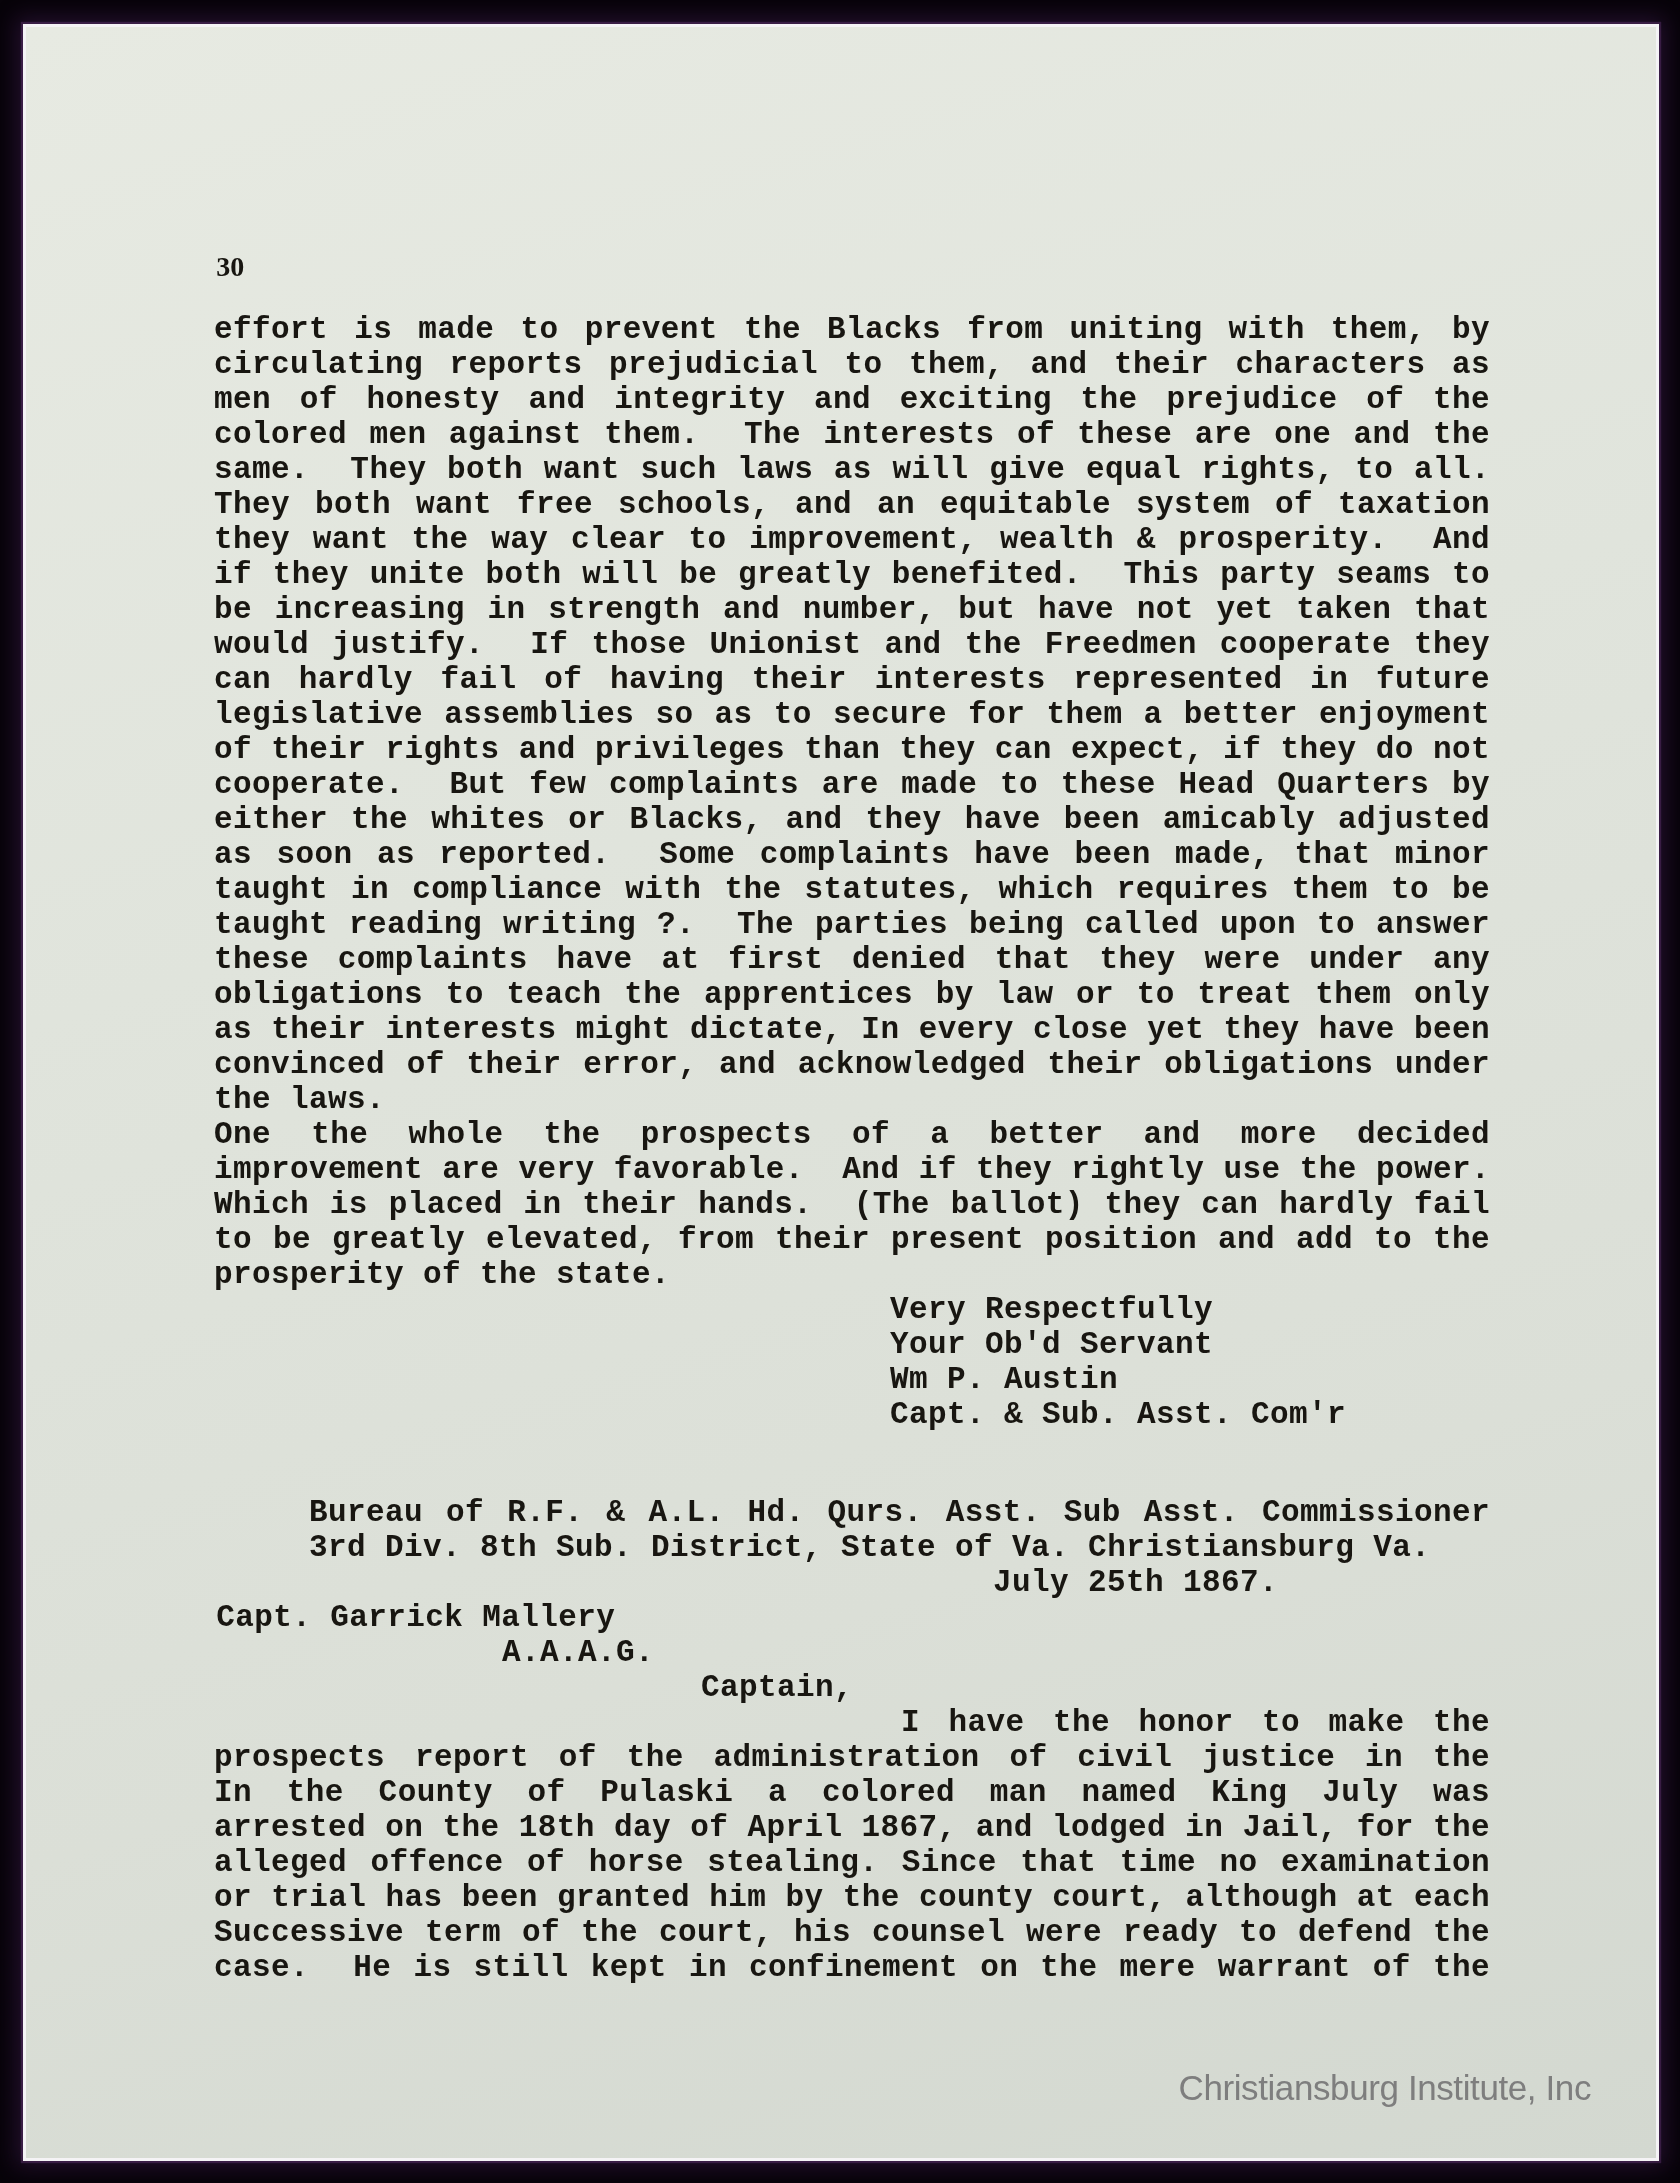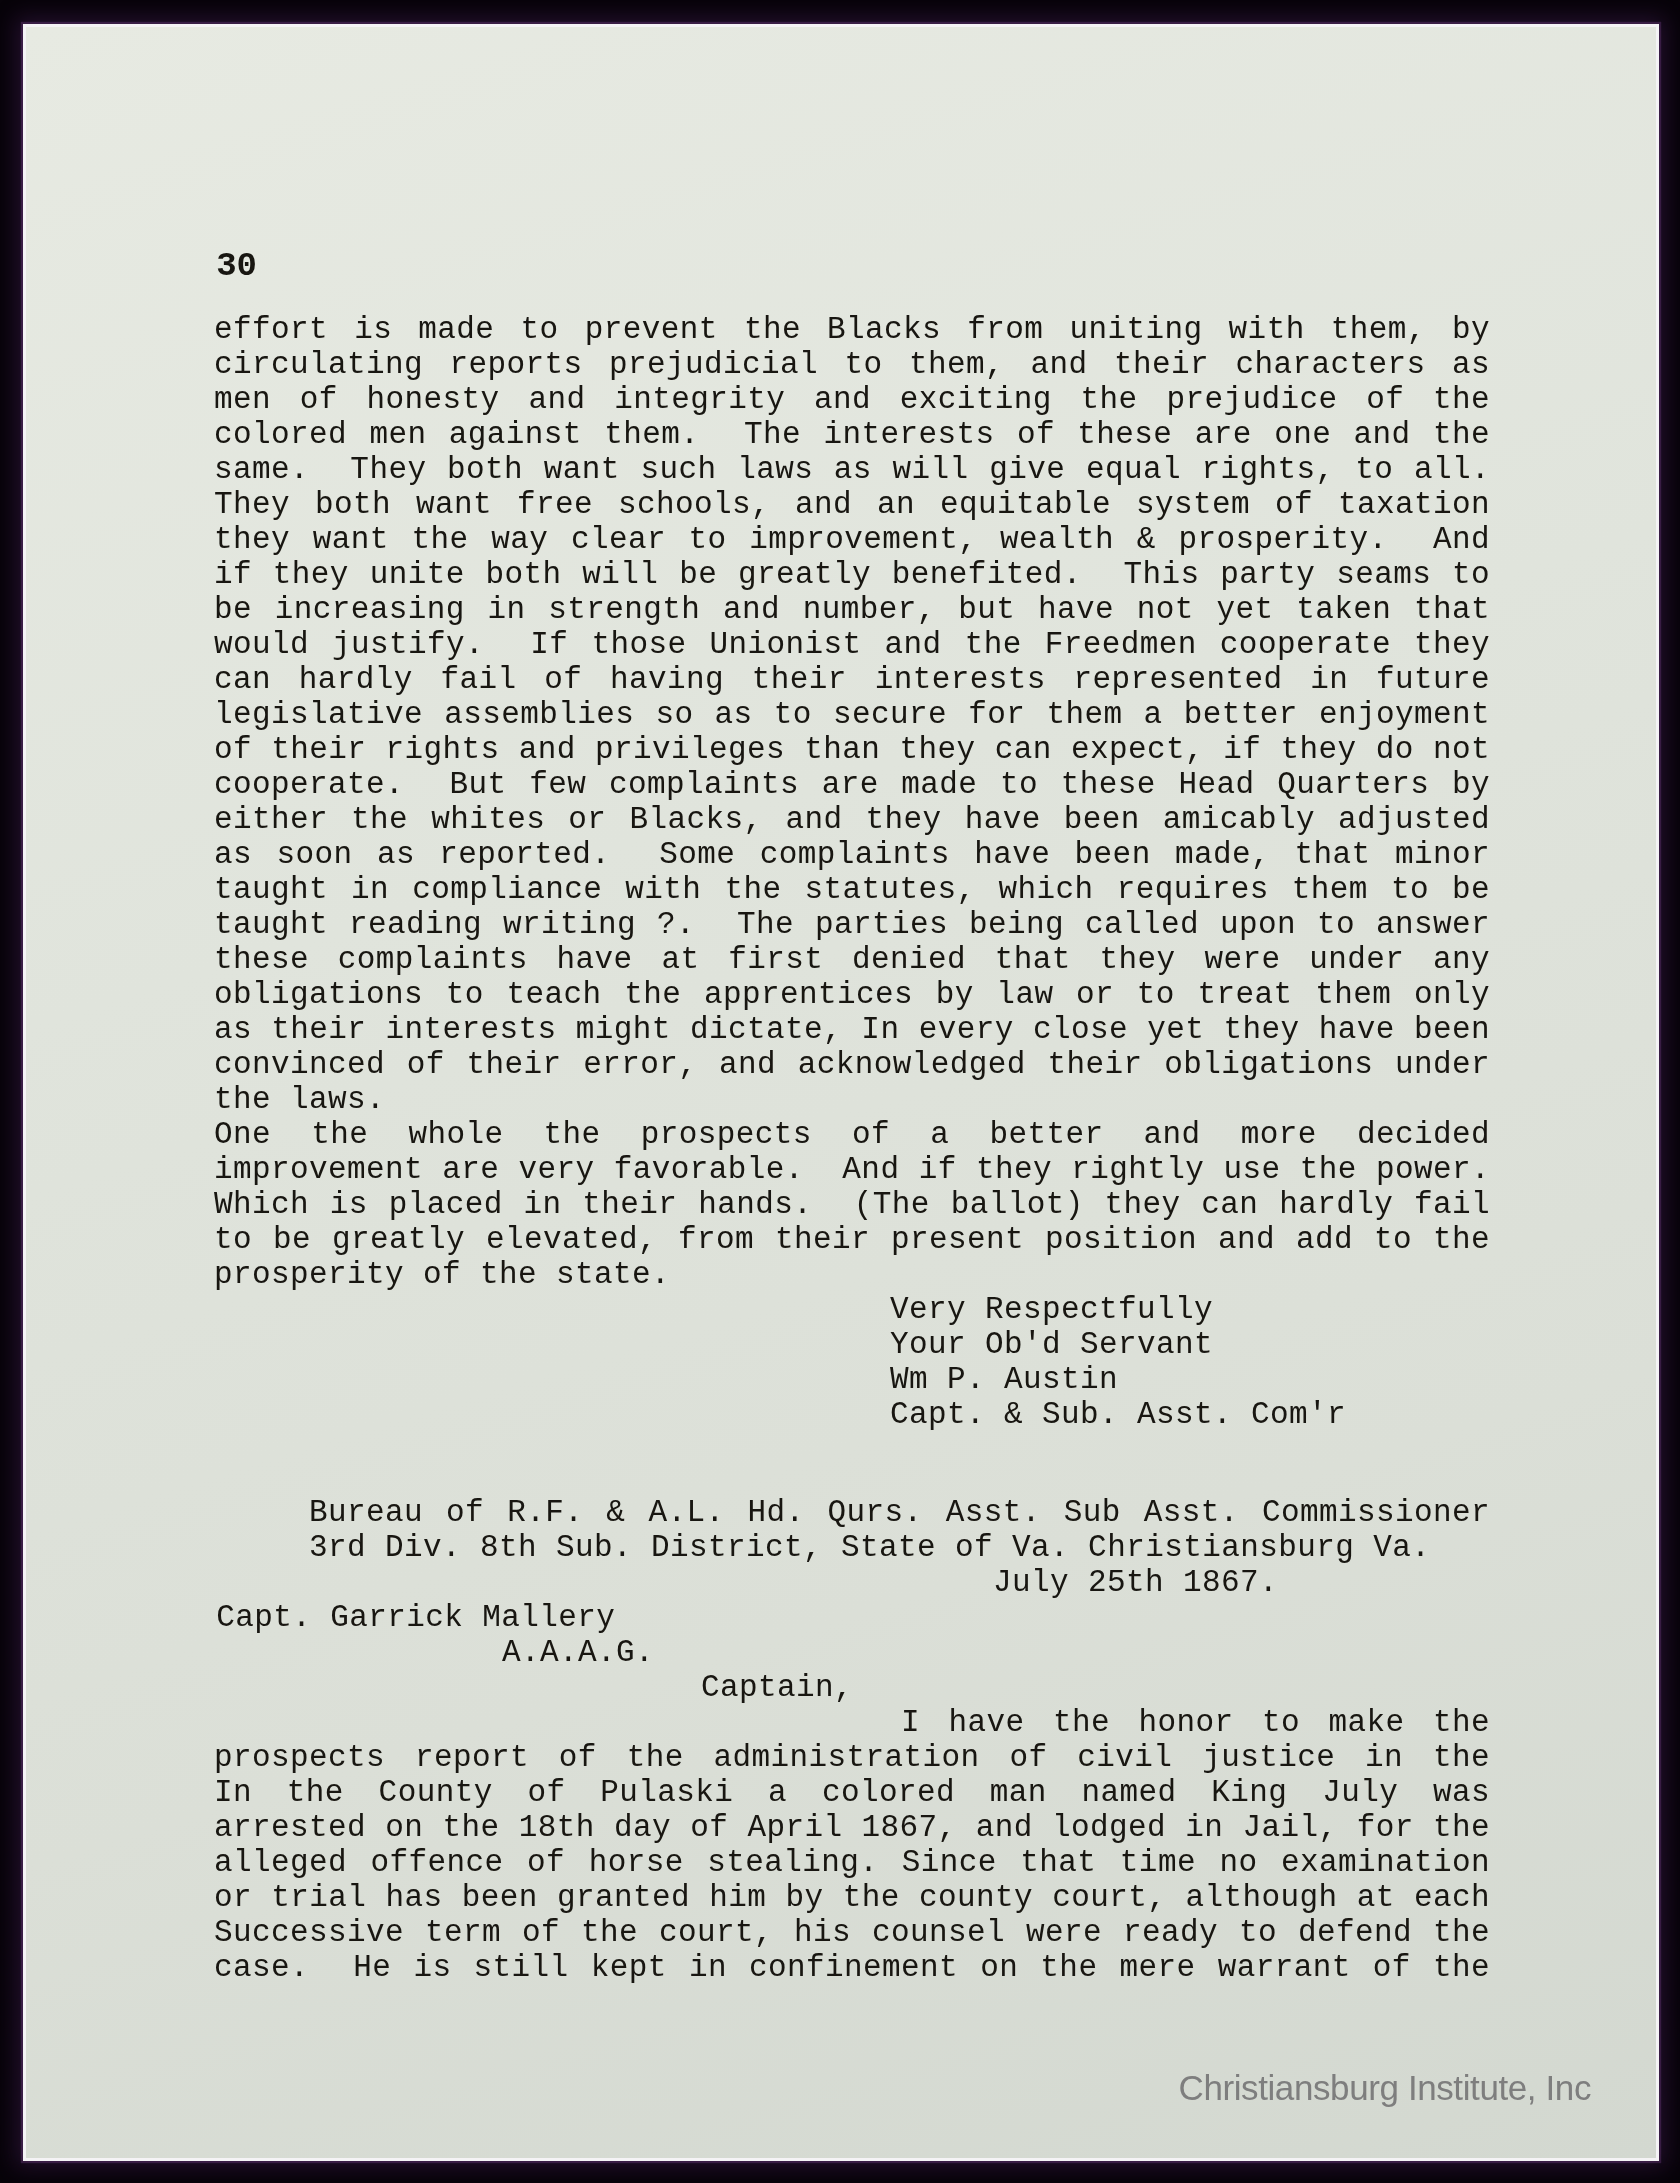--- a/index.html
+++ b/index.html
@@ -18,32 +18,32 @@
     background:linear-gradient(163deg,#e7eae2 0%,#e0e4dc 38%,#dbdfd7 70%,#d3d8d0 100%);
     box-shadow:0 0 0 2.2px rgba(140,80,160,.28), 0 0 20.7px 7.4px rgba(70,30,90,.45);
   }
   .content{
     position:absolute;left:0;top:0;right:0;bottom:0;
     padding:0 166px 0 188px;
     color:#181611;
   }
   .line{
     font-size:31px;
-    font-weight:400;
+    font-weight:700;
     line-height:35px;
     white-space:pre-wrap;
     text-align:justify;
     text-align-last:justify;
     text-justify:inter-word;
     letter-spacing:0.4px;
   }
   .line.left{text-align:right;text-align-last:left;}
   .page-num{
     margin:222px 0 28px 2.2px;
-    font-size:34px;font-weight:700;line-height:35px;
+    font-size:28px;font-weight:700;line-height:35px;font-family:Liberation Serif, serif;
   }
   .sig .line{margin-left:676px;}
   .letterhead-block{margin-top:63px;}
   .letterhead-block .line{margin-left:95px;}
   .date-line{margin-left:779px !important;}
   .addressee{margin-left:2.2px;}
   .addressee-title{margin-left:288px;}
   .salutation{margin-left:487px;}
   .intro-first{margin-left:687px;}
   .watermark{

